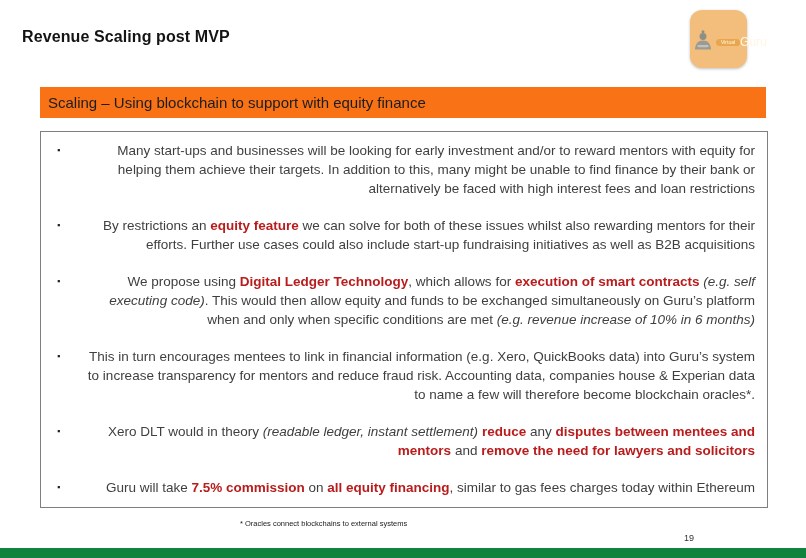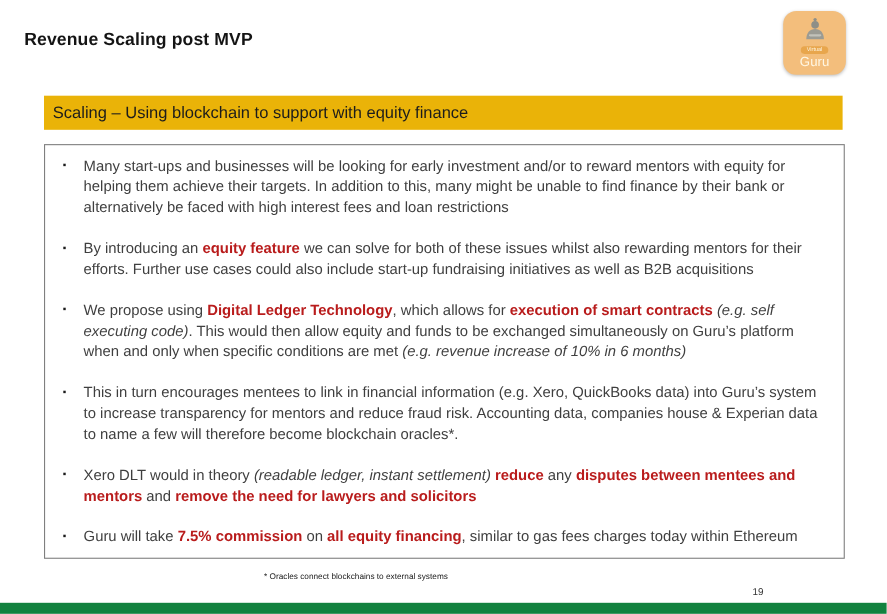--- a/index.html
+++ b/index.html
@@ -17,27 +17,27 @@
   .slide-title {
     position: absolute;
     left: 22px; top: 28px;
     font-size: 16px;
     font-weight: bold;
     color: #141414;
     letter-spacing: 0.1px;
   }
   .logo {
     position: absolute;
-    left: 712px; top: 10px;
+    left: 690px; top: 10px;
     width: 57px; height: 58px;
     border-radius: 12px;
     background: #F3BE7C;
     box-shadow: 0 1px 3px rgba(0,0,0,0.25);
     display: flex;
-    flex-direction: column;
+    flex-direction: row;
     align-items: center;
     justify-content: flex-start;
     padding-top: 5px;
     box-sizing: border-box;
   }
   .logo svg { display: block; }
   .logo-badge {
     margin-top: 1px;
     background: #E8A64D;
     border-radius: 4px;
@@ -50,21 +50,21 @@
   .logo-name {
     margin-top: 1px;
     color: #FFF7E3;
     font-size: 12px;
     line-height: 13px;
   }
   .banner {
     position: absolute;
     left: 40px; top: 87px;
     width: 726px; height: 31px;
-    background: #eab308;
+    background: #f97316;
     display: flex;
     align-items: center;
     box-sizing: border-box;
     padding-left: 8px;
   }
   .banner-text {
     font-size: 15px;
     color: #1C1C1C;
   }
   .content-box {
@@ -88,21 +88,21 @@
     line-height: 19px;
   }
   .marker {
     flex: none;
     width: 19px;
     font-size: 9px;
     line-height: 19px;
     color: #1A1A1A;
     padding-left: 3px;
   }
-  .bullet-text { flex: 1; padding-right: 6px; }
+  .bullet-text { flex: 1; padding-right: 6px; text-align: right; }
   .bullet-text .b { font-weight: bold; color: #b91c1c; }
   .bullet-text .i { font-style: italic; }
   .footnote {
     position: absolute;
     left: 240px; top: 519px;
     font-size: 7.5px;
     color: #1A1A1A;
   }
   .page-number {
     position: absolute;
@@ -143,21 +143,21 @@
   </div>
 
   <div class="content-box">
     <ul class="bullet-list">
         <li class="bullet">
           <span class="marker">▪</span>
           <span class="bullet-text"><span>Many start-ups and businesses will be looking for early investment and/or to reward mentors with equity for helping them achieve their targets. In addition to this, many might be unable to find finance by their bank or alternatively be faced with high interest fees and loan restrictions</span></span>
         </li>
         <li class="bullet">
           <span class="marker">▪</span>
-          <span class="bullet-text"><span>By introducing an </span><span class="b">equity feature</span><span> we can solve for both of these issues whilst also rewarding mentors for their efforts. Further use cases could also include start-up fundraising initiatives as well as B2B acquisitions</span></span>
+          <span class="bullet-text"><span>By restrictions an </span><span class="b">equity feature</span><span> we can solve for both of these issues whilst also rewarding mentors for their efforts. Further use cases could also include start-up fundraising initiatives as well as B2B acquisitions</span></span>
         </li>
         <li class="bullet">
           <span class="marker">▪</span>
           <span class="bullet-text"><span>We propose using </span><span class="b">Digital Ledger Technology</span><span>, which allows for </span><span class="b">execution of smart contracts</span><span> </span><span class="i">(e.g. self executing code)</span><span>. This would then allow equity and funds to be exchanged simultaneously on Guru’s platform when and only when specific conditions are met </span><span class="i">(e.g. revenue increase of 10% in 6 months)</span></span>
         </li>
         <li class="bullet">
           <span class="marker">▪</span>
           <span class="bullet-text"><span>This in turn encourages mentees to link in financial information (e.g. Xero, QuickBooks data) into Guru’s system to increase transparency for mentors and reduce fraud risk. Accounting data, companies house &amp; Experian data to name a few will therefore become blockchain oracles*.</span></span>
         </li>
         <li class="bullet">

